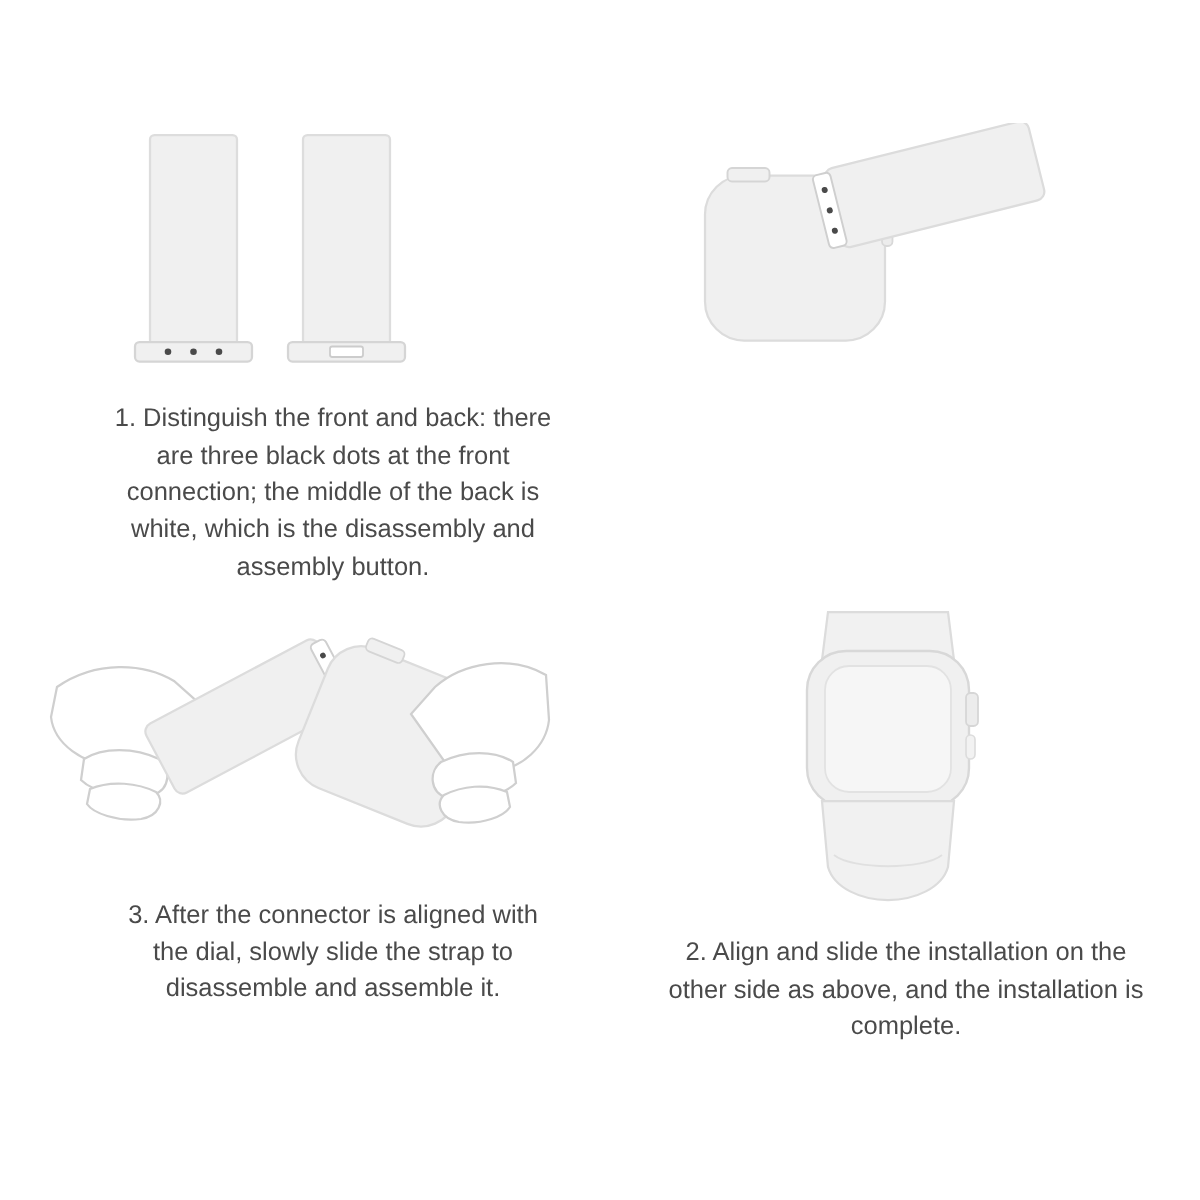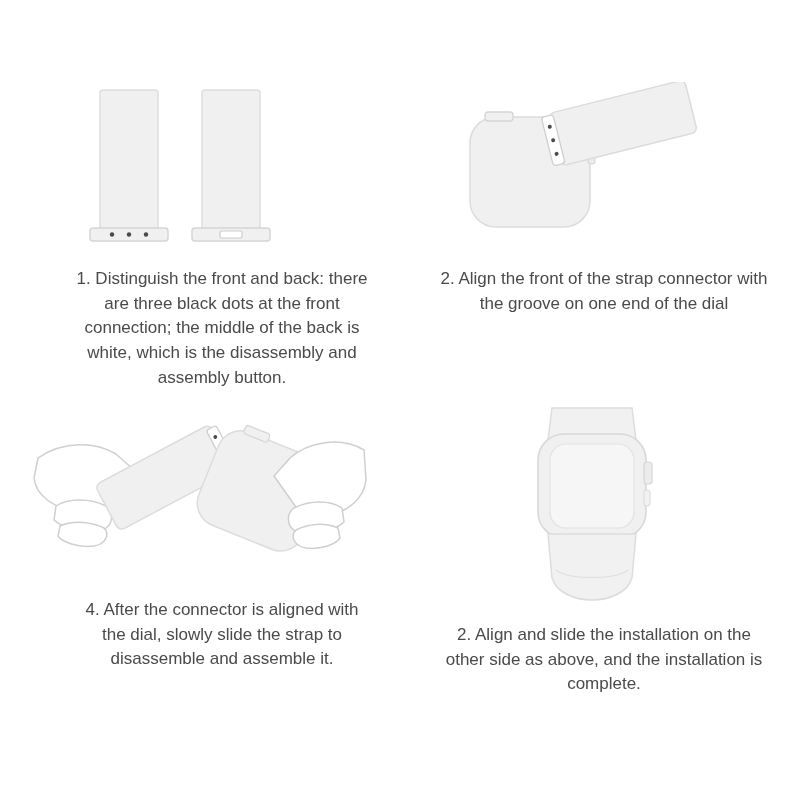--- a/index.html
+++ b/index.html
@@ -108,21 +108,20 @@
 
           <g transform="rotate(-14 175 60)">
             <rect x="132" y="20" width="140" height="54" rx="6" fill="#f0f0f0" stroke="#dcdcdc" stroke-width="1.5"></rect>
             <rect x="124" y="22" width="12" height="50" rx="3" fill="#ffffff" stroke="#cfcfcf" stroke-width="1.3"></rect>
             <circle cx="130" cy="33" r="2" fill="#4a4a4a"></circle>
             <circle cx="130" cy="47" r="2" fill="#4a4a4a"></circle>
             <circle cx="130" cy="61" r="2" fill="#4a4a4a"></circle>
           </g>
         </svg>
       </div>
-      <div class="caption">2. Align the front of the strap connector with the groove on one end of the dial</div>
     </div>
 
     <div class="cell cell-3">
       <div class="art">
         <svg width="340" height="190" viewBox="0 0 340 190">
 
           <g fill="#ffffff" stroke="#cfcfcf" stroke-width="1.5">
             <path d="M8 56 C34 38, 66 40, 86 52 L104 68 L78 104 L46 108 C26 108, 6 94, 4 76 Z"></path>
             <path d="M26 104 C38 96, 60 96, 76 104 C84 110, 84 124, 72 128 C56 132, 32 126, 24 118 Z"></path>
             <path d="M30 124 C44 118, 62 120, 74 126 C80 132, 76 142, 64 144 C48 146, 32 140, 28 134 Z"></path>
@@ -141,21 +140,21 @@
             <rect x="196" y="32" width="26" height="9" rx="3" fill="#f0f0f0" stroke="#d5d5d5" stroke-width="1.2"></rect>
           </g>
 
           <g fill="#ffffff" stroke="#cfcfcf" stroke-width="1.5">
             <path d="M334 48 C310 34, 278 40, 260 56 L244 74 L268 108 L300 112 C318 110, 334 96, 336 78 Z"></path>
             <path d="M312 106 C300 98, 280 98, 264 106 C256 112, 256 126, 268 130 C284 134, 306 128, 314 120 Z"></path>
             <path d="M308 126 C294 120, 278 122, 266 128 C260 134, 264 144, 276 146 C292 148, 306 142, 310 136 Z"></path>
           </g>
         </svg>
       </div>
-      <div class="caption">4. After the connector is aligned with the dial, slowly slide the strap to disassemble and assemble it.</div>
+      <div class="caption">3. After the connector is aligned with the dial, slowly slide the strap to disassemble and assemble it.</div>
     </div>
 
     <div class="cell cell-4">
       <div class="art">
         <svg width="220" height="215" viewBox="0 0 220 215">
 
           <path d="M62 6 L142 6 L146 38 L58 38 Z" fill="#f1f1f1" stroke="#dcdcdc" stroke-width="1.5"></path>
 
           <rect x="48" y="32" width="108" height="104" rx="26" fill="#f0f0f0" stroke="#d8d8d8" stroke-width="1.6"></rect>
           <rect x="60" y="42" width="84" height="84" rx="16" fill="#f6f6f6" stroke="#e2e2e2" stroke-width="1.2"></rect>

